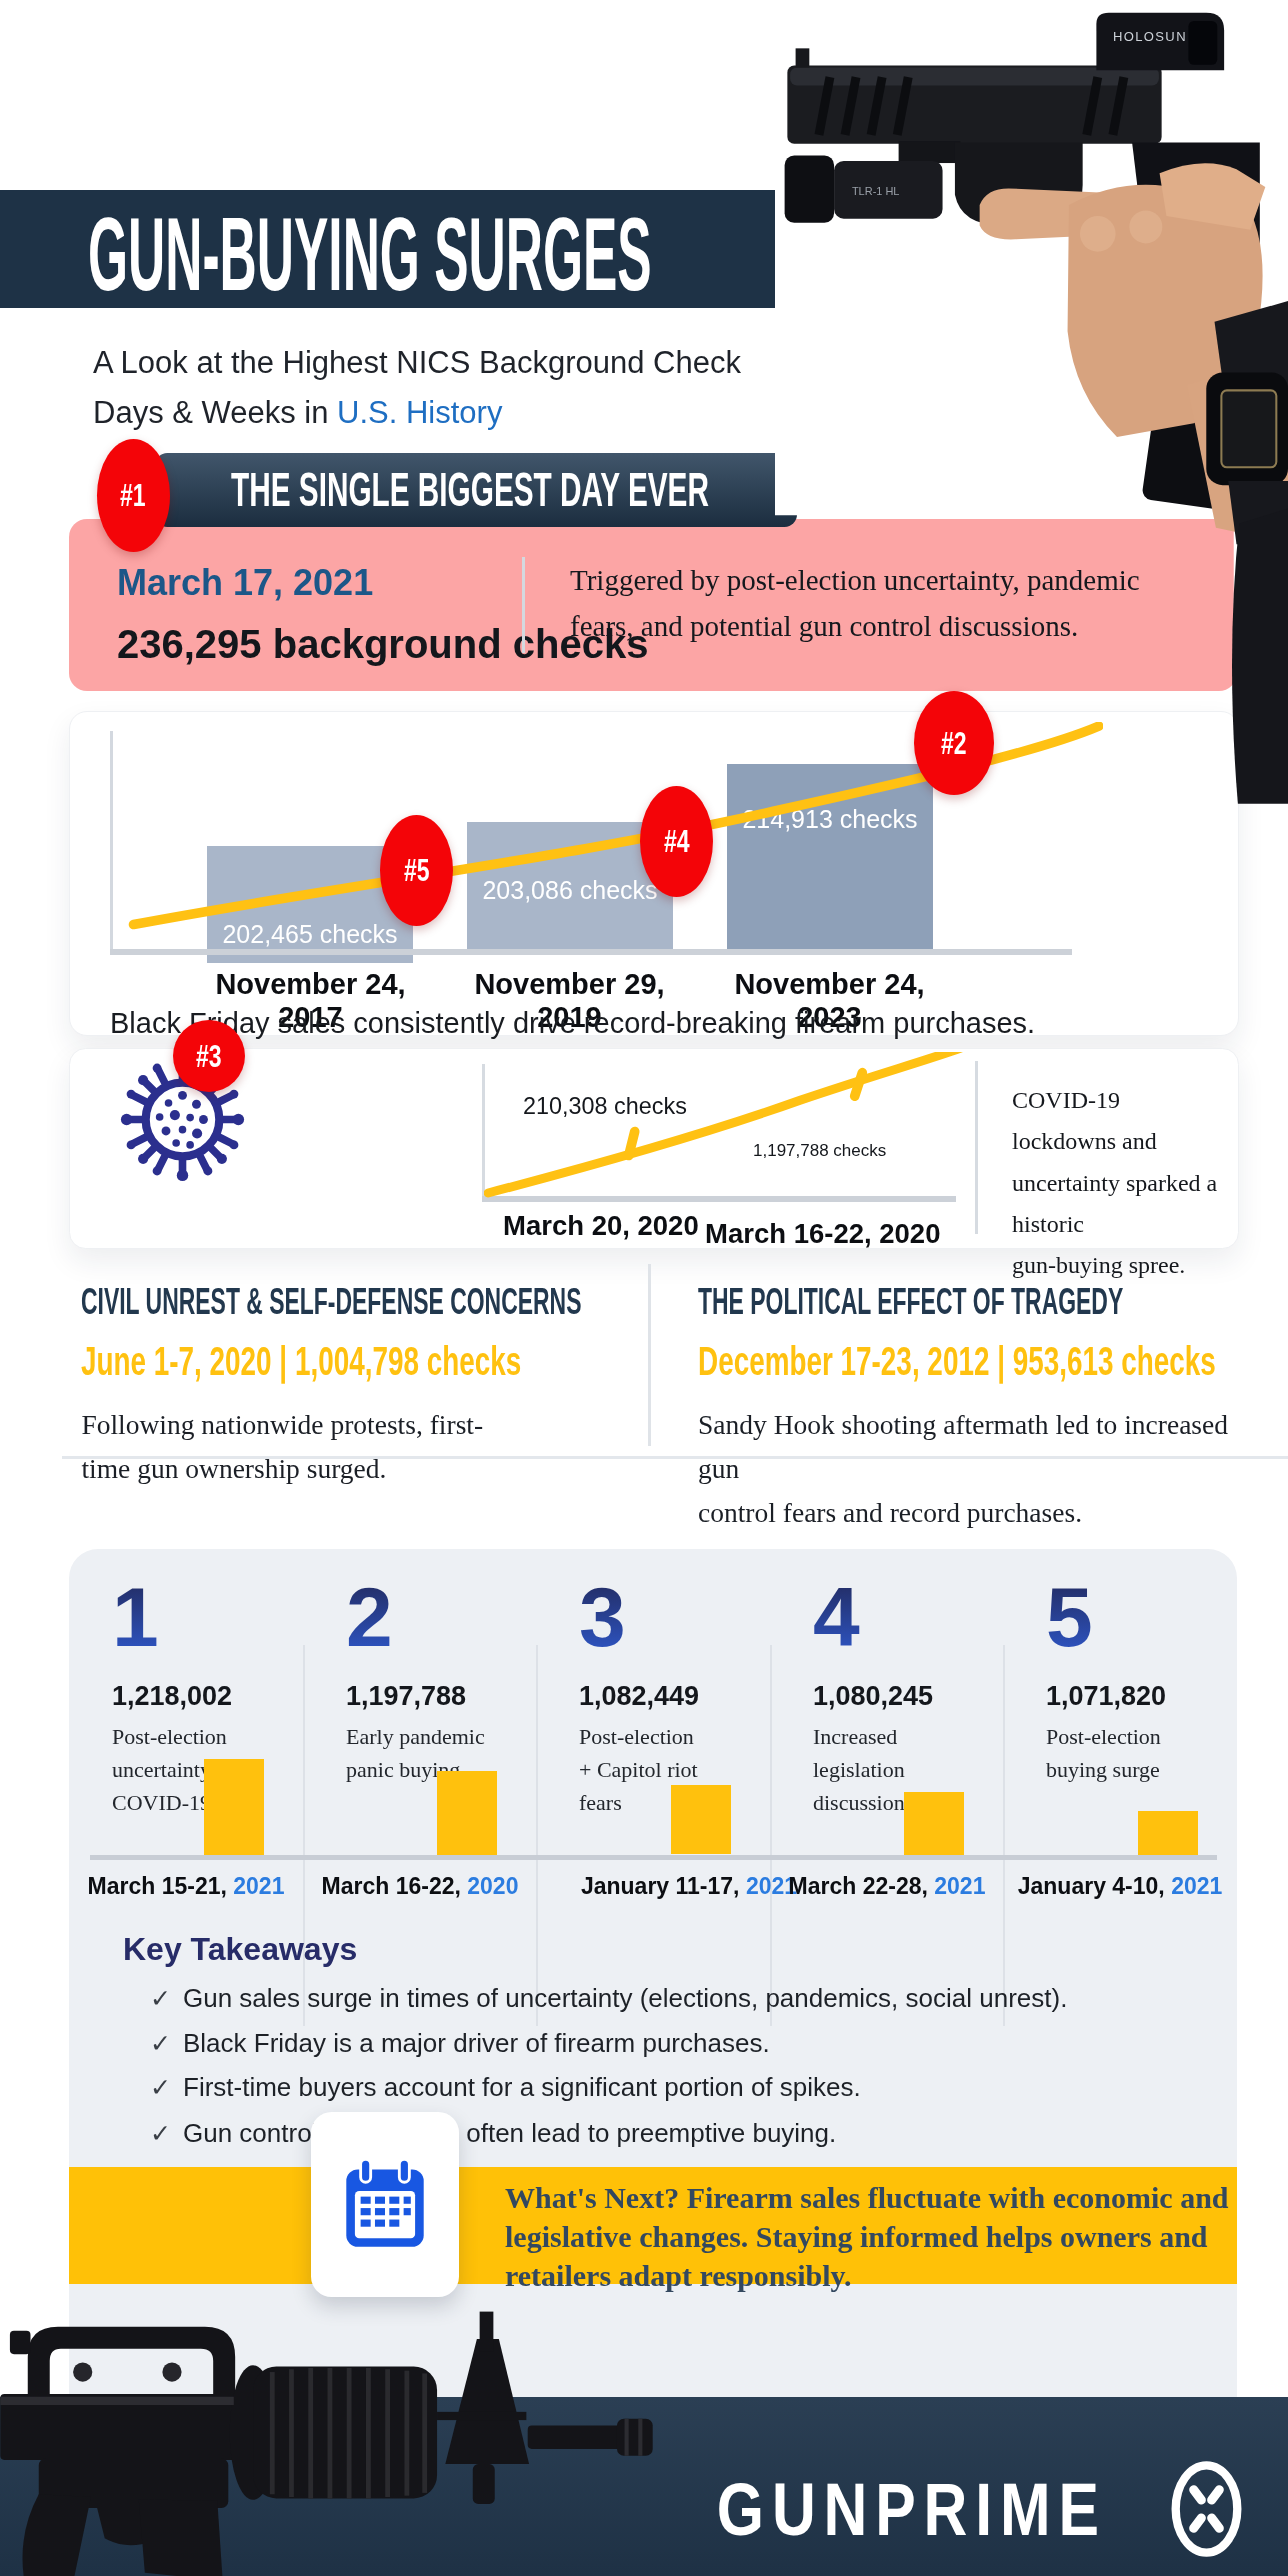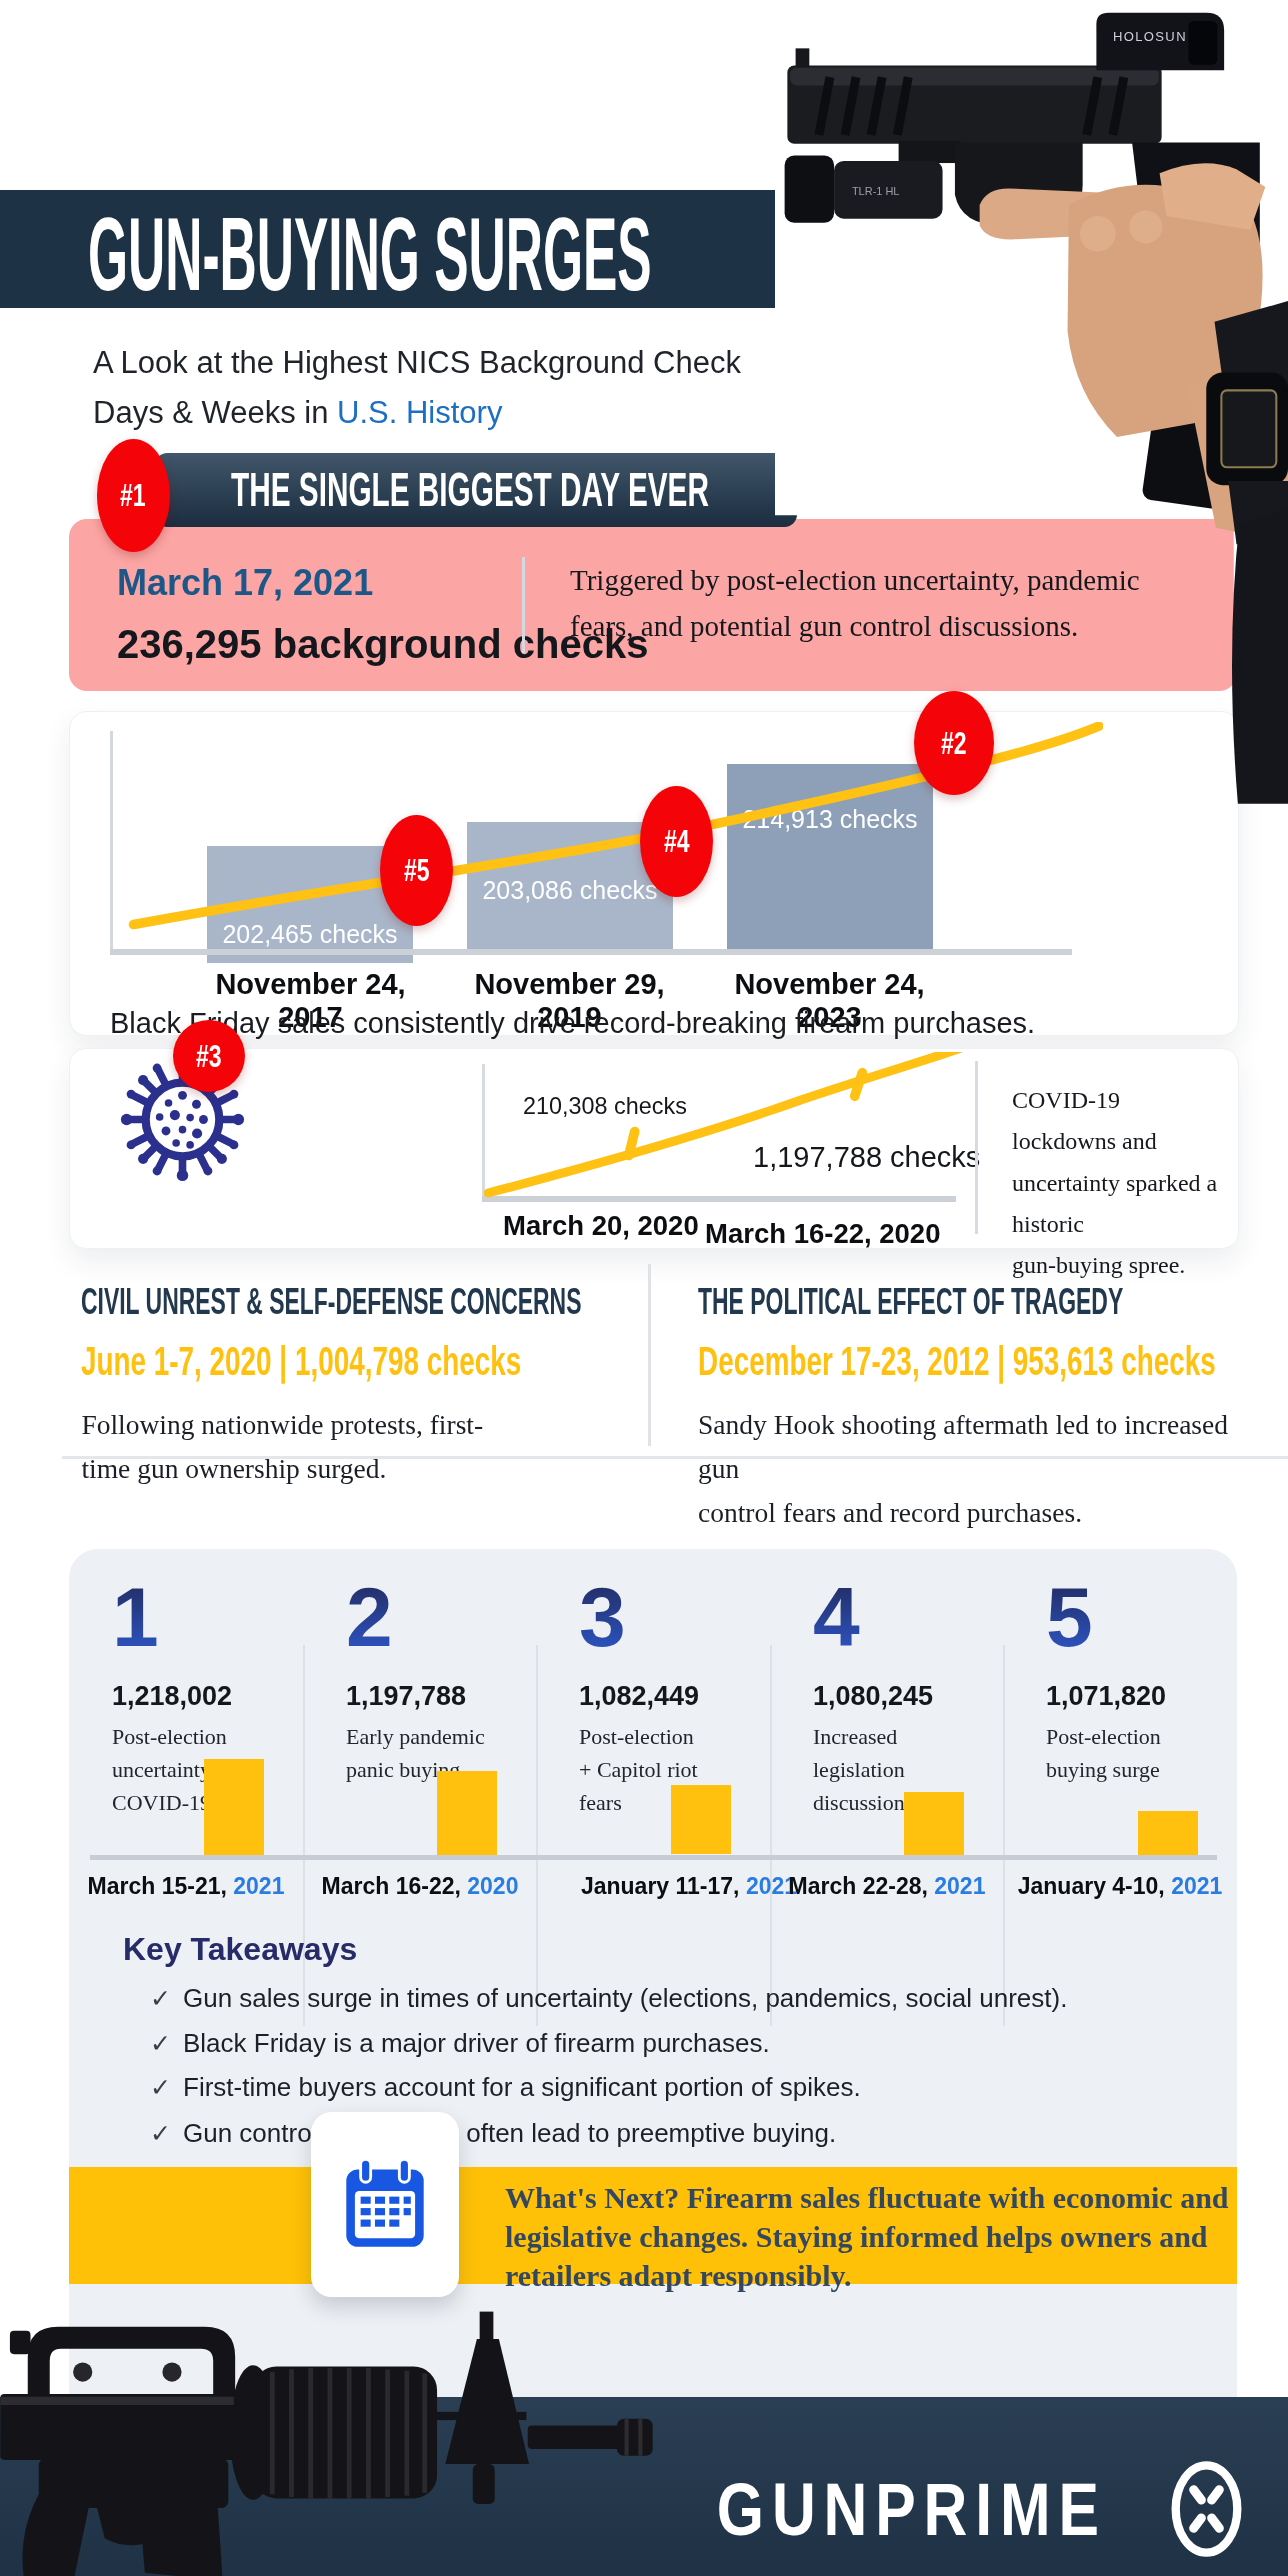--- a/index.html
+++ b/index.html
@@ -63,21 +63,21 @@
   .pd{position:absolute;left:69px;top:1048px;width:1168px;height:199px;background:#fff;border-radius:16.5px;
       border:0.7px solid #eef0f3;box-shadow:0 12.4px 27.5px rgba(30,40,60,.08);z-index:2;}
   .pd-virus{position:absolute;left:49px;top:6.9px;width:127px;height:127px;}
   .pd-badge{left:103px;top:-29px;width:72px;height:72px;}
   .pd-title{position:absolute;left:196px;top:31px;font-size:43px;font-weight:bold;line-height:1.16;}
   .pd-chart{position:absolute;left:388px;top:15px;width:536px;height:165px;}
   .pd-axis{position:absolute;left:24px;top:0;width:3.4px;height:132px;background:#d6dbe1;}
   .pd-base{position:absolute;left:24px;top:132px;width:474px;height:5.5px;background:#ccd1d8;}
   .pd-svg{position:absolute;left:26px;top:-12.4px;}
   .pd-lab1{position:absolute;left:65px;top:29px;font-size:23.4px;color:#14171c;}
-  .pd-lab2{position:absolute;left:295px;top:77px;font-size:29px;color:#14171c;}
+  .pd-lab2{position:absolute;left:295px;top:77px;font-size:17px;color:#14171c;}
   .pd-x1{position:absolute;left:45px;top:146px;font-size:27.5px;font-weight:bold;color:#0c0e12;}
   .pd-x2{position:absolute;left:247px;top:154px;font-size:27.5px;font-weight:bold;color:#0c0e12;}
   .pd-div{position:absolute;left:905px;top:12.4px;width:2.7px;height:173px;background:#d6dbe1;}
   .pd-desc{position:absolute;left:942px;top:31px;width:206px;font-size:24px;line-height:1.72;color:#15181d;}
 
   
   .ev{position:absolute;left:69px;top:1281px;width:1168px;height:192px;z-index:2;}
   .ev-div{position:absolute;left:579px;top:-17px;width:2.7px;height:182px;background:#dfe3e8;}
   .ev-hline{position:absolute;left:-6.9px;top:175px;width:1230px;height:3.4px;background:#e3e7ec;}
   .ev-col1{position:absolute;left:12.4px;top:0;width:522px;}

